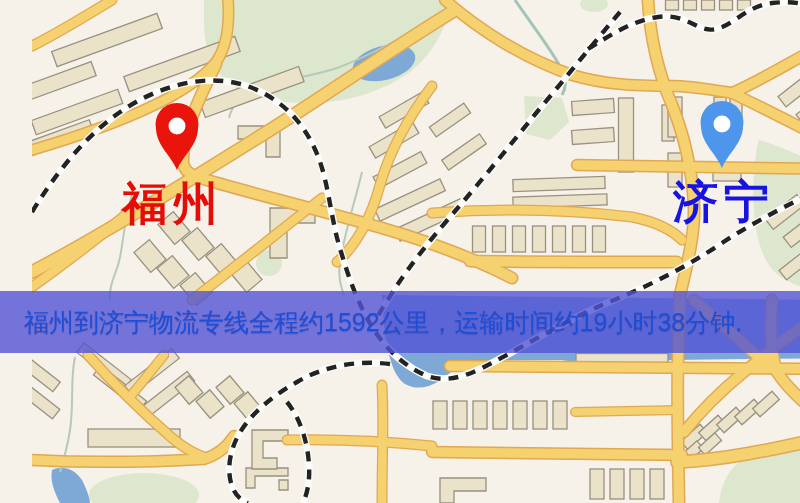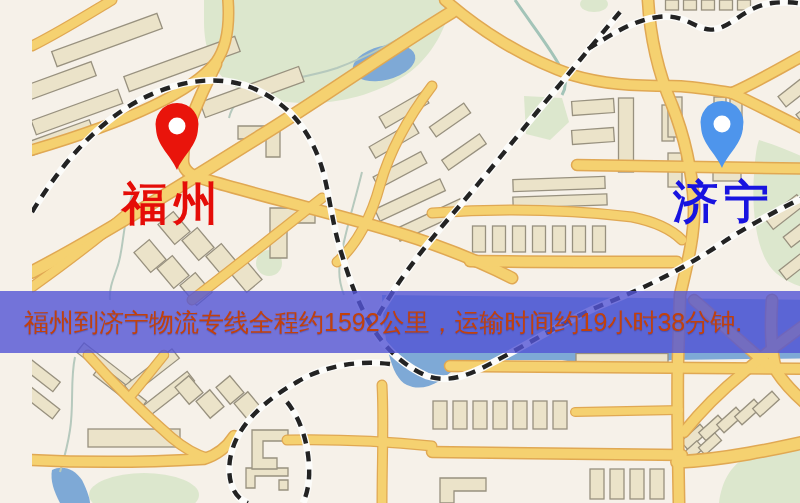--- a/index.html
+++ b/index.html
@@ -13,21 +13,21 @@
   .stream{stroke:#b6c9bd;stroke-width:2;fill:none}
   .stream2{stroke:#a3c4b8;stroke-width:3;fill:none}
   .rc{stroke:#e0a853;fill:none;stroke-linecap:round;stroke-linejoin:round}
   .rf{stroke:#f5d170;fill:none;stroke-linecap:round;stroke-linejoin:round}
   .kc{stroke:#fcfcfa;stroke-width:7;fill:none;stroke-linecap:butt}
   .kd{stroke:#232323;stroke-width:4.4;fill:none;stroke-dasharray:10 8;stroke-linecap:butt}
   .lbl{font-family:"Liberation Serif", serif;font-weight:bold;font-size:45px;letter-spacing:6px;}
   .pinhole{fill:#ffffff}
   .banner{position:absolute;left:0;top:291px;width:800px;height:62px;
           background:rgba(82,84,212,0.80);display:flex;align-items:center;}
-  .banner span{color:#c2410c;font-size:25px;padding-left:24px;white-space:nowrap;
+  .banner span{color:#1d4ed8;font-size:25px;padding-left:24px;white-space:nowrap;
                text-shadow:0 1px 1px rgba(40,40,120,0.35);}
 </style>
 </head>
 <body>
 
 <div class="stage">
 <svg width="800" height="503" viewBox="0 0 800 503">
   <defs>
     <path id="r1" d="M0,272 C70,235 150,185 230,135 C290,98 350,55 420,12"></path>
     <path id="r2" d="M196,0 C198,28 194,48 184,62 C160,92 95,122 0,150"></path>

